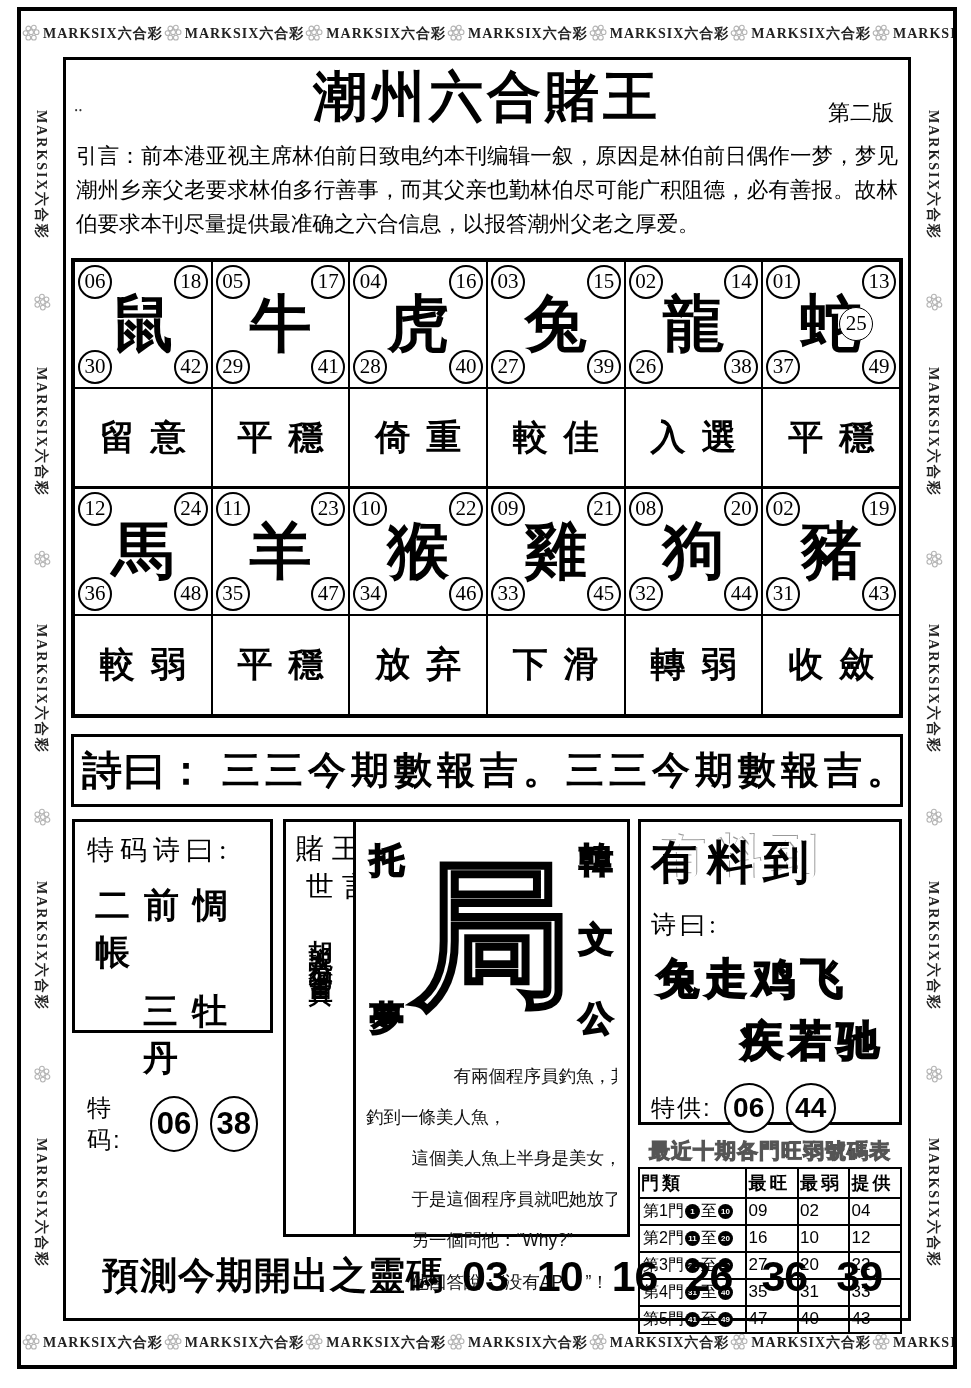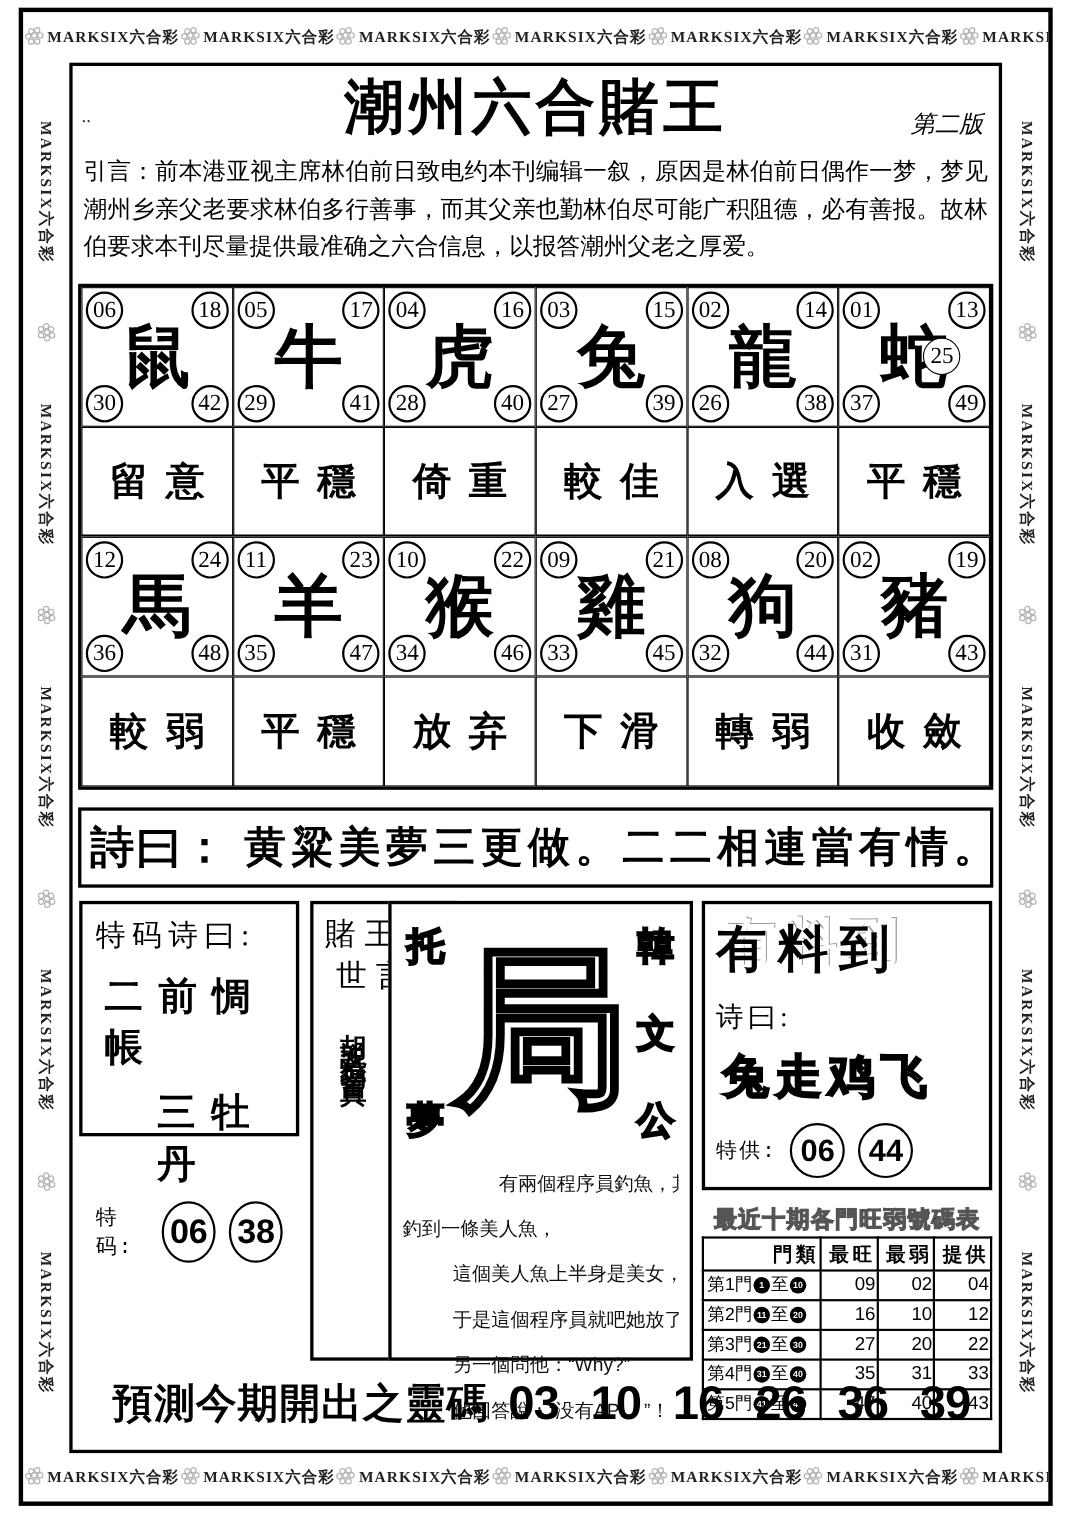--- a/index.html
+++ b/index.html
@@ -18,21 +18,21 @@
   .band-v .brand { writing-mode:vertical-rl; text-orientation:sideways; letter-spacing:2px; }
   .fl { width:22px; height:22px; flex:none; opacity:.55; }
   .band-v .fl { transform:rotate(90deg); }
 
   
   .content { flex:1; border:3px solid #000; margin:0 2px; display:flex; flex-direction:column; background:#fff; min-width:0; }
 
   .title-row { position:relative; height:74px; flex:none; }
   .dots { position:absolute; left:8px; top:34px; font-size:16px; color:#333; }
   .page-title { text-align:center; font-family:"Liberation Serif", serif; font-weight:900; font-size:54px; letter-spacing:4px; line-height:74px; }
-  .edition { position:absolute; right:14px; bottom:6px; font-size:22px; font-family:"Liberation Serif", serif;font-style:italic; }
+  .edition { position:absolute; right:14px; bottom:6px; font-size:22px; font-family:"Liberation Serif", serif; }
 
   .intro { flex:none; padding:6px 10px 4px; font-family:"Liberation Serif", serif; font-size:21.5px; line-height:1.58; text-align:justify; }
 
   
   .zgrid { flex:none; margin:12px 5px 0; border:3px solid #000; display:grid; grid-template-columns:repeat(6,1fr); }
   .zcell { border:1px solid #000; height:127px; position:relative; background:#fff; }
   .vcell { border:1px solid #000; height:100px; display:flex; align-items:center; justify-content:center;
            font-weight:900; font-size:35px; letter-spacing:16px; text-indent:16px; }
   .vcell.thickb { border-bottom:2px solid #000; }
   .animal { position:absolute; inset:0; display:flex; align-items:center; justify-content:center;
@@ -50,21 +50,21 @@
   
   .bottom { flex:1; display:flex; gap:8px; margin:12px 6px 0; min-height:0; }
   .box { border:3px solid #000; background:#fff; }
 
   .col-left { width:273px; flex:none; display:flex; flex-direction:row; gap:10px; }
   .sp-box { height:214px; padding:10px 12px; }
   .sp-title { font-family:"Liberation Serif", serif; font-size:27px; letter-spacing:6px; }
   .sp-line1 { font-weight:900; font-size:35px; letter-spacing:14px; margin:14px 0 0 8px; }
   .sp-line2 { font-weight:900; font-size:35px; letter-spacing:14px; margin:12px 0 0 56px; }
   .sp-bot { display:flex; align-items:center; margin-top:10px; }
-  .sp-label { font-family:Liberation Mono, monospace; font-size:19px; letter-spacing:2px; }
+  .sp-label { font-family:Liberation Sans, sans-serif; font-size:24px; letter-spacing:2px; }
   .bignum { width:56px; height:56px; border:2px solid #000; border-radius:50%; display:inline-flex; align-items:center; justify-content:center;
             font-size:31px; font-weight:bold; margin-left:12px; background:#fff; }
 
   .savior-box { flex:1; padding:8px 6px; }
   .savior-title { text-align:center; font-family:"Liberation Serif", serif; font-size:28px; letter-spacing:8px; }
   .savior-cols { writing-mode:vertical-rl; text-orientation:upright; margin:14px auto 0; height:228px; text-align:start; display:block; width:fit-content; }
   .savior-col { font-family:"Liberation Serif", serif; font-weight:bold; font-size:24px; letter-spacing:7px; margin:0 13px; display:inline-block; }
 
   .col-mid { flex:1; padding:6px 8px; display:flex; flex-direction:column; min-width:0; }
   .dream-top { position:relative; height:220px; flex:none; }
@@ -83,21 +83,21 @@
   .info-poem-label { font-family:"Liberation Serif", serif; font-size:25px; letter-spacing:4px; margin-top:14px; }
   .info-line1 { font-size:42px; letter-spacing:6px; margin:10px 0 0 6px; }
   .info-line2 { font-size:42px; letter-spacing:6px; margin:6px 0 0 0; text-align:right; padding-right:4px; }
   .info-bot { display:flex; align-items:center; margin-top:14px; }
   .info-bot .bignum { width:50px; height:50px; font-size:28px; }
 
   .stats { margin-top:12px; }
   .stats-title { text-align:center; font-family:"Liberation Serif", serif; font-weight:bold; font-size:21px; letter-spacing:1px;
                  color:#000000; -webkit-text-stroke:1px #555; text-shadow:0 0 1px #777; }
   table.stats-tbl { width:100%; border-collapse:collapse; border:2.5px solid #000; margin-top:2px; }
-  .stats-tbl th, .stats-tbl td { border:2px solid #000; text-align:right; padding:2px 1px; font-size:17px; }
+  .stats-tbl th, .stats-tbl td { border:2px solid #000; text-align:left; padding:2px 1px; font-size:17px; }
   .stats-tbl th { font-family:"Liberation Serif", serif; font-weight:bold; font-size:18px; letter-spacing:3px; }
   .gate { display:flex; align-items:center; justify-content:flex-start; gap:1px; padding-left:2px; font-size:16px; white-space:nowrap; }
   .ball { width:15px; height:15px; background:#000; color:#fff; border-radius:50%; flex:none;
           display:inline-flex; align-items:center; justify-content:center; font-size:8px; font-weight:bold; }
 
   
   .predict-row { flex:none; display:flex; align-items:flex-end; padding:14px 8px 17px; white-space:nowrap; overflow:hidden;margin-left:28px; }
   .predict-label { font-family:"Liberation Serif", serif; font-weight:900; font-size:37px; letter-spacing:1px; margin-right:18px; }
   .predict-nums { display:flex; }
   .pnum { font-weight:900; font-size:43px; margin-right:29px; letter-spacing:-1px; }
@@ -284,21 +284,21 @@
         <div class="vcell">較弱</div>
         <div class="vcell">平穩</div>
         <div class="vcell">放弃</div>
         <div class="vcell">下滑</div>
         <div class="vcell">轉弱</div>
         <div class="vcell">收斂</div>
       </div>
 
       <div class="poem-row">
         <span class="poem-label">詩曰：</span>
-        <span class="poem-text">黄粱美夢三更做。二二相連當有情。</span>
+        <span class="poem-text">三三今期數報吉。三三今期數報吉。</span>
       </div>
 
       <div class="bottom">
 
         <div class="col-left">
           <div class="box sp-box">
             <div class="sp-title">特码诗曰:</div>
             <div class="sp-line1">二前惆帳</div>
             <div class="sp-line2">三牡丹</div>
             <div class="sp-bot">
@@ -339,20 +339,21 @@
             <div class="jk-i2">另一個問他：“Why?”</div>
             <div class="jk-i2">他回答說：“没有API。”！</div>
           </div>
         </div>
 
         <div class="col-right">
           <div class="box info-box">
             <div class="info-title">有料到</div>
             <div class="info-poem-label">诗曰:</div>
             <div class="info-line1 outline">兔走鸡飞</div>
+            <div class="info-line2 outline">疾若驰</div>
             <div class="info-bot">
               <span class="sp-label">特供:</span>
               <span class="bignum">06</span>
               <span class="bignum">44</span>
             </div>
           </div>
 
           <div class="stats">
             <div class="stats-title">最近十期各門旺弱號碼表</div>
             <table class="stats-tbl">

